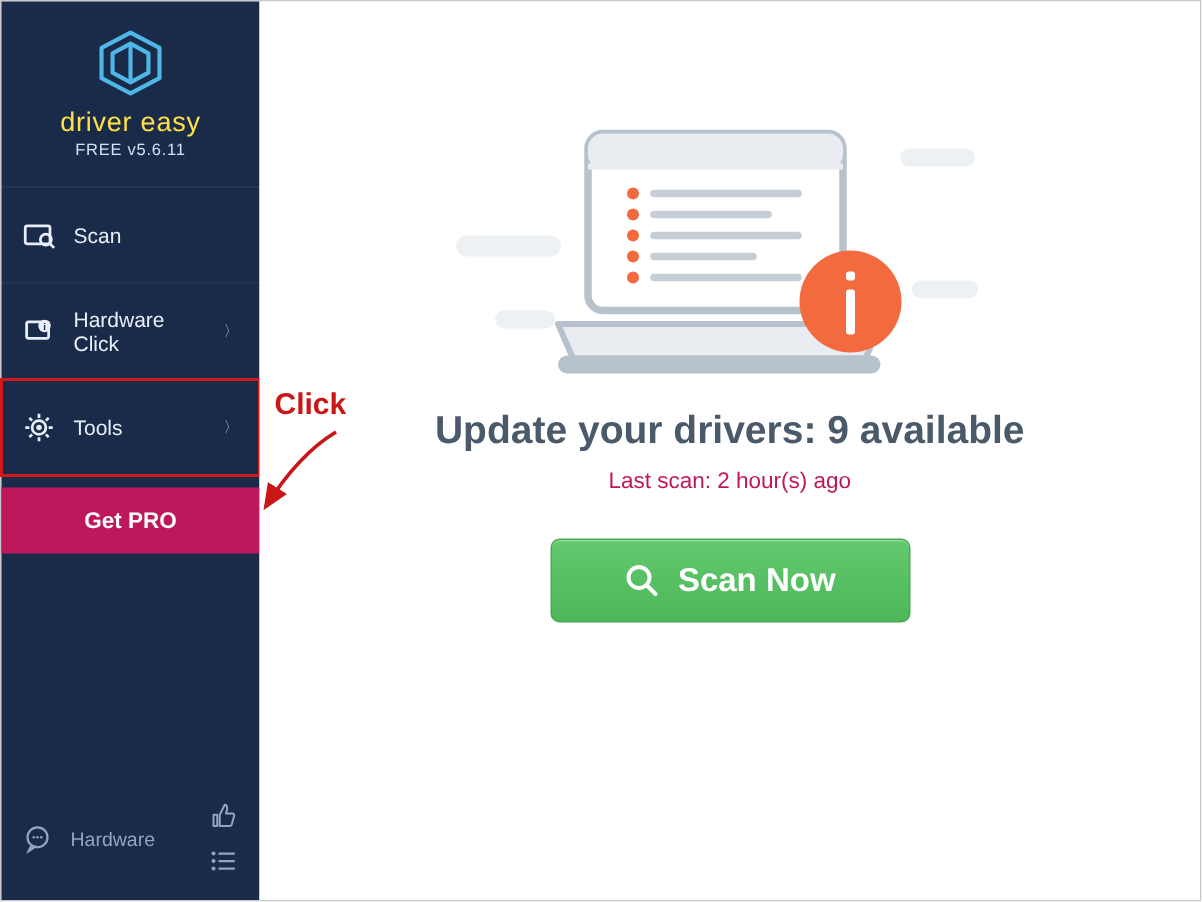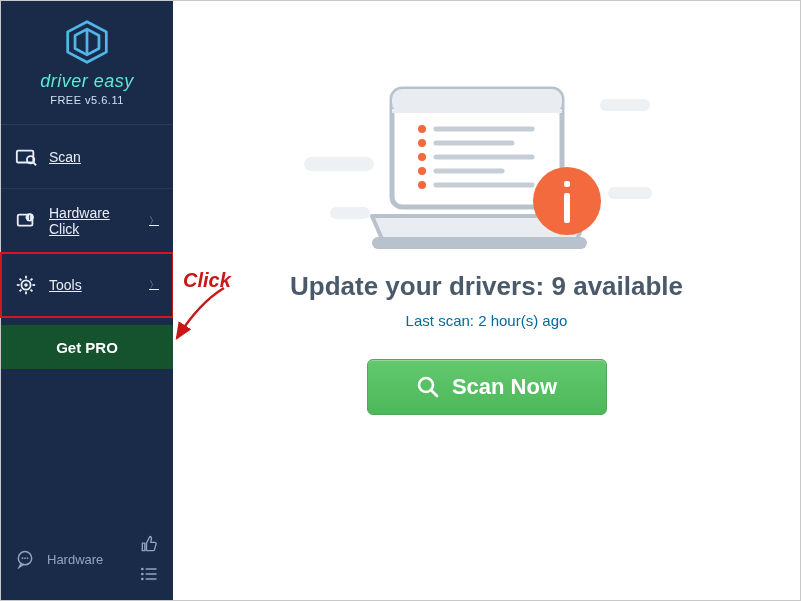--- a/index.html
+++ b/index.html
@@ -14,65 +14,64 @@
   .titlebar-controls span { cursor: pointer; }
   .sidebar {
     width: 172px; height: 100%; background: #1a2a49; color: #e8eef7;
     display: flex; flex-direction: column; position: relative;
   }
   .logo-block {
     height: 124px; display: flex; flex-direction: column; align-items: center; justify-content: center;
     border-bottom: 1px solid rgba(255,255,255,0.08);
   }
   .logo-svg { width: 46px; height: 46px; }
-  .logo-text { color: #5eead4; font-size: 18px; margin-top: 6px; font-style: italic; letter-spacing: 0.5px; }
+  .logo-text { color: #fde047; font-size: 18px; margin-top: 6px; letter-spacing: 0.5px; }
   .logo-sub { color: #cfe2f7; font-size: 11px; margin-top: 2px; letter-spacing: 0.5px; text-align: right; }
   .nav { display: flex; flex-direction: column; }
   .nav-item {
     height: 64px; display: flex; align-items: center; gap: 12px; padding: 0 14px;
     color: #e8eef7; font-size: 14px; cursor: pointer;
     border-bottom: 1px solid rgba(255,255,255,0.06);
     position: relative;
-    text-decoration: underline;
   }
   .nav-item .chev {
     margin-left: auto; font-size: 10px; color: #9fb8df;
   }
   .nav-item.highlight {
     outline: 2px solid #d11717; outline-offset: -1px; justify-content: flex-end;
   }
   .nav-icon { width: 22px; height: 22px; flex-shrink: 0; }
   .get-pro {
-    margin-top: 8px; height: 44px; background: #14532d; color: #fff; font-weight: 600;
+    margin-top: 8px; height: 44px; background: #be185d; color: #fff; font-weight: 600;
     display: flex; align-items: center; justify-content: center; font-size: 15px; cursor: pointer;
   }
   .sidebar-bottom {
     margin-top: auto; padding: 12px 14px 16px 14px; display: flex; align-items: center; gap: 12px;
     color: #90a5c6; font-size: 13px;
   }
   .sidebar-bottom .right-icons { margin-left: auto; display: flex; flex-direction: column; gap: 10px; align-items: center; }
   .main {
     flex: 1; background: #fff; position: relative; display: flex; flex-direction: column; align-items: center;
     padding-top: 80px;
     text-align: center;
   }
   .illu { width: 270px; height: 170px; position: relative; }
   .headline { margin-top: 20px; color: #4a5a6a; font-size: 26px; font-weight: 700; }
-  .subline { margin-top: 10px; color: #0369a1; font-size: 15px; }
+  .subline { margin-top: 10px; color: #be185d; font-size: 15px; }
   .scan-btn {
     margin-top: 30px; width: 240px; height: 56px; border-radius: 6px;
     background: linear-gradient(#63c86e, #4db85a);
     border: 1px solid #49a954;
     color: #fff; font-size: 22px; font-weight: 700;
     display: flex; align-items: center; justify-content: center; gap: 12px;
     cursor: pointer;
     box-shadow: inset 0 1px 0 rgba(255,255,255,0.3);
   }
   .annotation-click {
-    position: absolute; left: 182px; top: 268px; color: #c91616; font-weight: 700; font-size: 20px; font-style: italic;
+    position: absolute; left: 182px; top: 258px; color: #c91616; font-weight: 700; font-size: 20px; 
   }
   .annotation-arrow {
     position: absolute; left: 168px; top: 282px; pointer-events: none;
   }
   .cloud { position: absolute; background: #eef1f3; border-radius: 20px; }
 </style>
 </head>
 <body>
 
 <div class="window">

